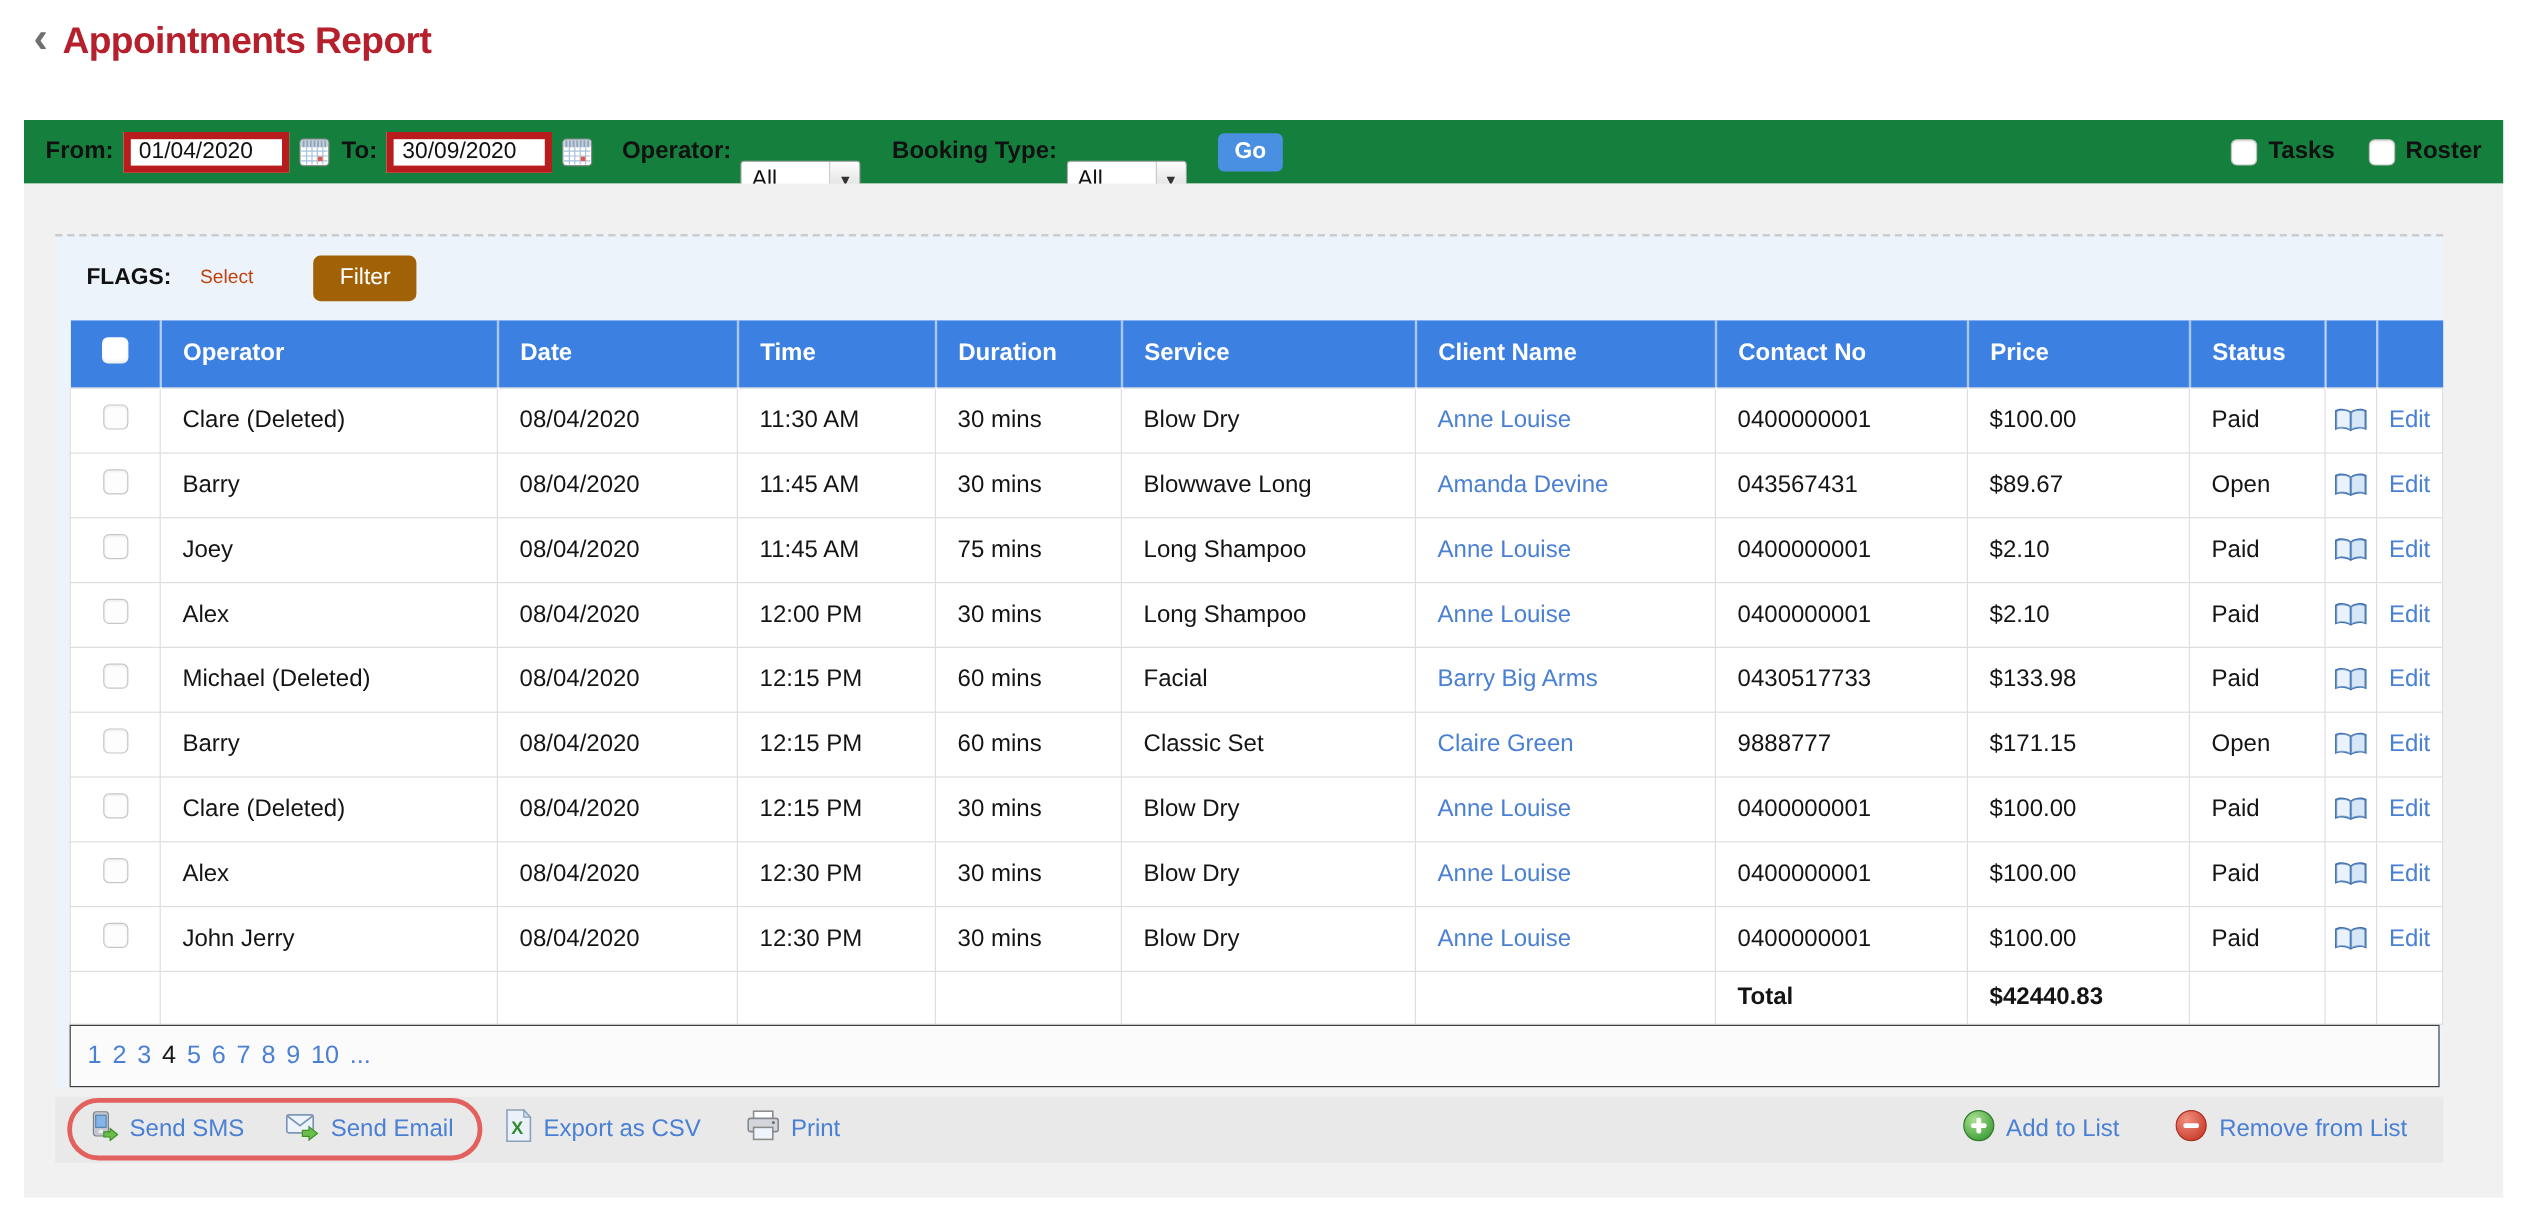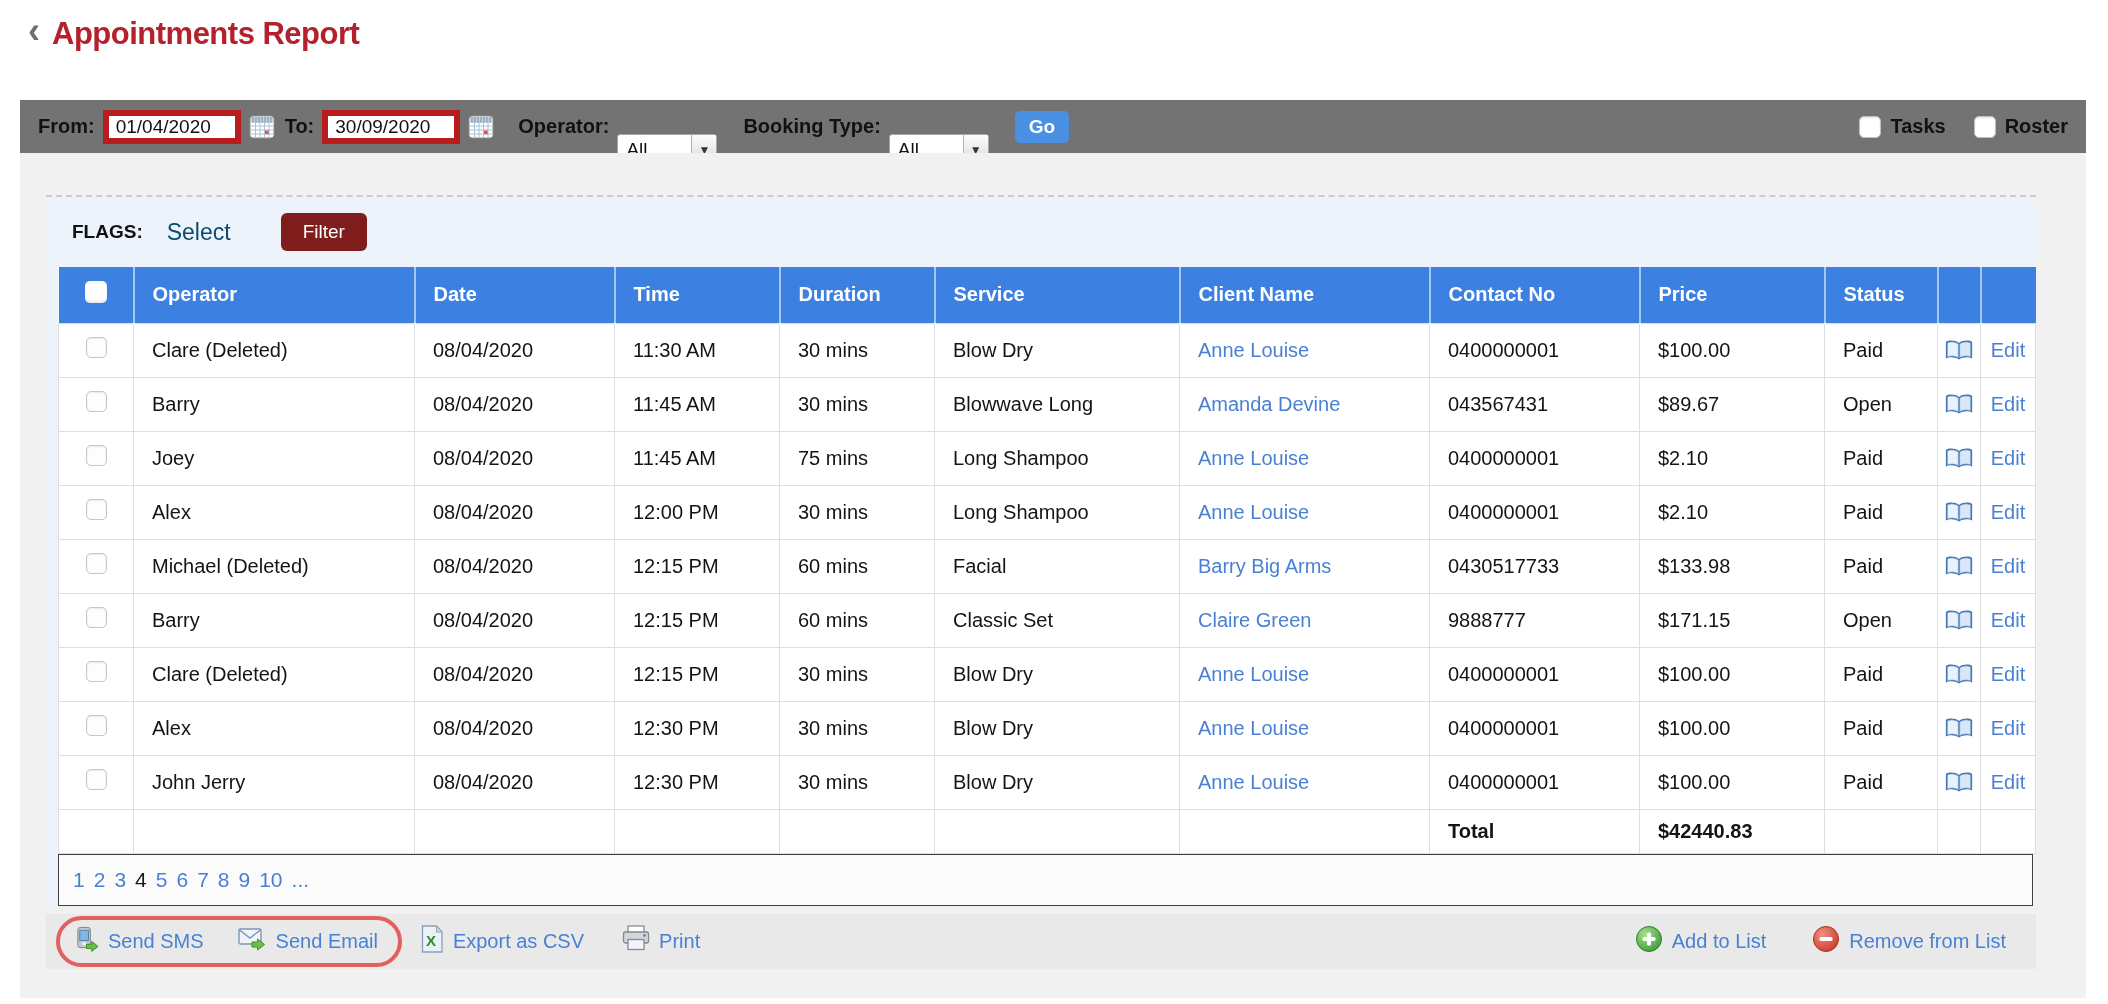--- a/index.html
+++ b/index.html
@@ -6,21 +6,21 @@
   html,body { width:2108px; height:1004px; background:#ffffff;
     font-family:"Liberation Sans", sans-serif; color:#1b1b1b; overflow:hidden; }
 
   
   .title-row { position:absolute; left:28px; top:16px; display:flex; align-items:center; gap:12px; }
   .back-chevron { color:#6f6f6f; font-size:36px; font-weight:bold; line-height:30px; cursor:pointer; transform:translateY(-3px); }
   .page-title { color:#b5202c; font-size:31px; font-weight:bold; letter-spacing:-0.5px; }
 
   
   .filter-bar { position:absolute; left:20px; top:100px; width:2066px; height:53px;
-    background:#737373; display:flex; align-items:center; padding:0 18px; }
+    background:#15803d; display:flex; align-items:center; padding:0 18px; }
   .fb-label { font-size:20px; font-weight:bold; color:#111; margin-right:8px; white-space:nowrap; }
   .fb-input { width:138px; height:34px; border:6px solid #b91c1c; background:#fff;
     font-family:inherit; font-size:19px; padding:0 7px; color:#111; }
   .cal-btn { margin:0 10px 0 8px; cursor:pointer; display:flex; align-items:center; }
   .select { width:100px; height:32px; background:#fff; border:1px solid #a9a9a9; border-radius:3px;
     display:flex; align-items:center; margin-right:26px; cursor:pointer; box-shadow:0 1px 1px rgba(0,0,0,.12);margin-top:47px; }
   .select-value { flex:1; padding-left:8px; font-size:19px; color:#111; }
   .select-arrow { width:25px; align-self:stretch; border-left:1px solid #b0b0b0;
     background:linear-gradient(#fdfdfd,#d7d7d7); display:flex; align-items:center; justify-content:center;
     font-size:12px; color:#333; border-radius:0 2px 2px 0; }
@@ -29,22 +29,22 @@
   .fb-spacer { flex:1; }
   .cb { width:22px; height:22px; background:#fff; border:1px solid #c0c0c0; border-radius:5px;
     box-shadow:inset 0 1px 2px rgba(0,0,0,.10); cursor:pointer; flex:0 0 auto; }
   .fb-check-group { display:flex; align-items:center; gap:9px; margin-left:28px; }
 
   
   .content { position:absolute; left:20px; top:153px; width:2066px; height:845px; background:#f1f1f1; }
   .panel { margin:42px 52px 0 26px; width:1990px; background:#ecf3fb; border-top:2px dashed #cccccc; }
   .flags-row { height:70px; display:flex; align-items:center; padding-left:26px; gap:24px; }
   .flags-label { font-size:19px; font-weight:bold; color:#111; }
-  .flags-select { font-size:23px; color:#0c4a6e; cursor:pointer; }
-  .filter-btn { background:#7f1d1d; color:#fff; font-size:19px; border:none; border-radius:6px;
+  .flags-select { font-size:16px; color:#c2410c; cursor:pointer; }
+  .filter-btn { background:#a16207; color:#fff; font-size:19px; border:none; border-radius:6px;
     padding:8px 22px; margin-left:26px; cursor:pointer; font-family:inherit; }
 
   
   table.report { border-collapse:collapse; margin-left:12px; width:1977px; background:#fff; table-layout:fixed; }
   .c0{width:75px;} .c1{width:281px;} .c2{width:200px;} .c3{width:165px;} .c4{width:155px;}
   .c5{width:245px;} .c6{width:250px;} .c7{width:210px;} .c8{width:185px;} .c9{width:113px;}
   .c10{width:43px;} .c11{width:55px;}
   th { background:#3c80e2; color:#fff; font-size:20px; font-weight:bold; text-align:left;
     height:56px; padding-left:18px; border-right:2px solid rgba(255,255,255,.55); }
   th:last-child { border-right:none; }

